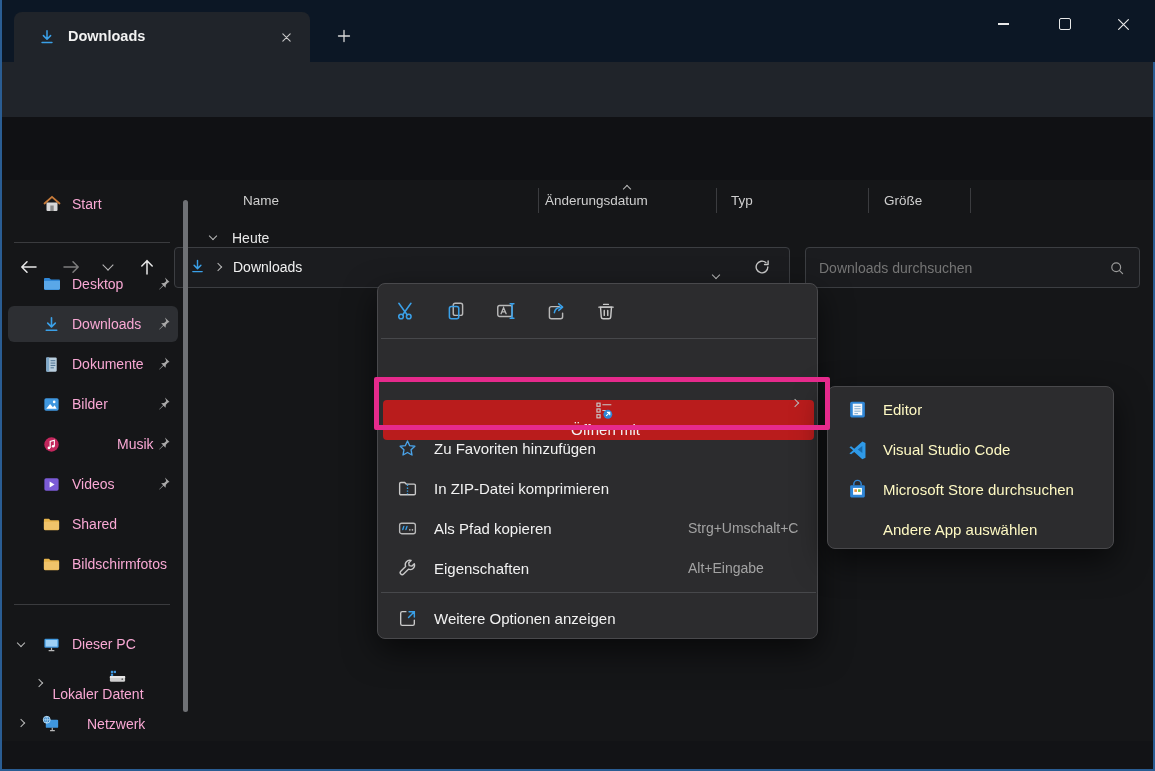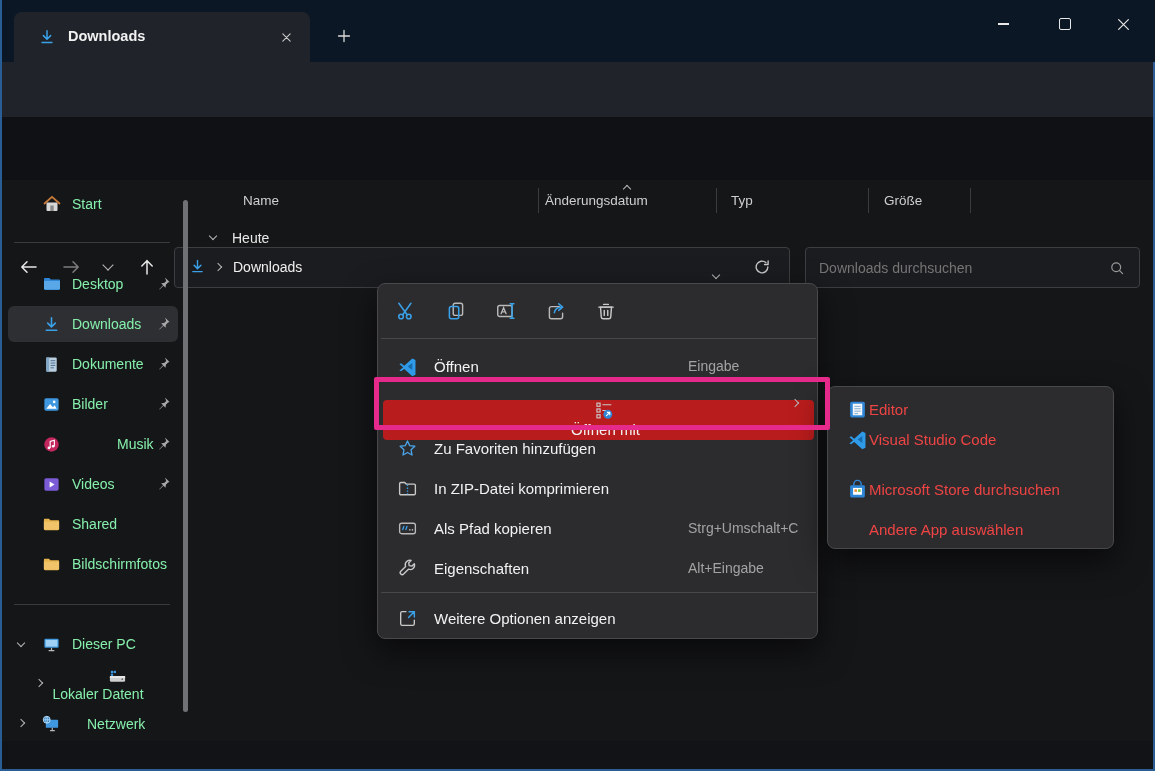--- a/index.html
+++ b/index.html
@@ -23,38 +23,38 @@
   .navbtn{position:absolute;top:132px;width:36px;height:36px;display:flex;align-items:center;justify-content:center;border-radius:4px;}
   .barbox{position:absolute;top:130px;height:41px;background:#1b1c1f;border:1px solid #3c3e42;border-radius:4px;box-sizing:border-box;}
   
   .chev{display:inline-block;width:7px;height:7px;border-right:1.4px solid #b9b9b9;border-bottom:1.4px solid #b9b9b9;transform:rotate(45deg);}
   .chev.r{transform:rotate(-45deg);}
   .chev.u{transform:rotate(-135deg);}
   .chev.sm{width:5px;height:5px;}
   
   .sitem{position:absolute;left:8px;width:170px;height:36px;border-radius:6px;display:flex;align-items:center;}
   .sitem .ic{width:20px;height:20px;margin-left:34px;flex:none;display:flex;align-items:center;}
-  .sitem .lb{margin-left:10px;font-size:14px;color:#86efac;overflow:hidden;white-space:nowrap;}
+  .sitem .lb{margin-left:10px;font-size:14px;color:#f9a8d4;overflow:hidden;white-space:nowrap;}
   .pin{position:absolute;left:148px;top:10px;}
   .sdiv{position:absolute;left:14px;width:156px;height:1px;background:#3a3b3e;}
   
   .colhead{position:absolute;top:193px;font-size:13.5px;color:#cfcfcf;white-space:nowrap;}
   .colsep{position:absolute;top:188px;width:1px;height:25px;background:#3b3c3f;}
   
   .menu{position:absolute;left:377px;top:283px;width:441px;height:356px;background:#2c2c2e;border:1px solid #49494c;border-radius:8px;box-shadow:0 12px 32px rgba(0,0,0,.6);z-index:50;box-sizing:border-box;}
   .qa{position:absolute;top:7px;width:40px;height:40px;border-radius:4px;display:flex;align-items:center;justify-content:center;}
   .mrow{position:absolute;left:5px;width:431px;height:40px;border-radius:4px;display:flex;align-items:center;}
   .mrow .ic{width:26px;margin-left:11px;flex:none;display:flex;align-items:center;justify-content:center;}
   .mrow .lb{margin-left:14px;font-size:15px;color:#f2f2f2;white-space:nowrap;}
   .mrow .sc{position:absolute;left:305px;font-size:14px;color:#a3a3a3;white-space:nowrap;}
   .msep{position:absolute;left:3px;width:435px;height:1px;background:#47484b;}
   .submenu{position:absolute;left:827px;top:386px;width:287px;height:163px;background:#2c2c2e;border:1px solid #49494c;border-radius:8px;box-shadow:0 12px 32px rgba(0,0,0,.6);z-index:60;box-sizing:border-box;}
   .smrow{position:absolute;left:5px;width:277px;height:40px;border-radius:4px;display:flex;align-items:center;}
   .smrow .ic{width:24px;margin-left:12px;flex:none;display:flex;align-items:center;justify-content:center;}
-  .smrow .lb{font-size:15px;color:#ef4444;white-space:nowrap;}
+  .smrow .lb{margin-left:14px;font-size:15px;color:#fef9c3;white-space:nowrap;}
   .annotation{position:absolute;left:374px;top:377px;width:456px;height:53px;border:5px solid #e62a8c;border-radius:2px;z-index:70;box-sizing:border-box;}
   
   .statusbar{position:absolute;left:0;top:741px;width:1155px;height:30px;background:#121316;}
   input{outline:none;}
 </style>
 </head>
 <body>
 
 <div class="win">
 
@@ -415,30 +415,20 @@
         </svg>
     </div>
     <div class="qa" style="left:208px;">
       <svg width="22" height="22" viewBox="0 0 20 20">
           <path d="M5 6.5h10l-.7 9a1.8 1.8 0 0 1-1.8 1.6H7.5A1.8 1.8 0 0 1 5.7 15.5Z" stroke="#c9c9c9" stroke-width="1.3" fill="none"></path>
           <path d="M3.5 6.5h13M7.8 4h4.4M8.4 9.5v4.5M11.6 9.5v4.5" stroke="#c9c9c9" stroke-width="1.3" stroke-linecap="round"></path>
         </svg>
     </div>
     <div class="msep" style="top:54px;"></div>
 
-    <div class="mrow" style="top:62px;">
-      <span class="ic">
-          <svg width="21" height="21" viewBox="0 0 20 20">
-            <path d="M14.6 2.4 6.9 9.3 3.9 7 2.3 7.9l3.5 2.9-3.5 2.9 1.6.9 3-2.3 7.7 6.9 3-1.4V3.8Z" fill="#2f9ae8"></path>
-            <path d="M14.6 6.7v6.6L10.2 10Z" fill="#1769aa"></path>
-          </svg>
-        </span>
-      <span class="lb">Öffnen</span>
-      <span class="sc">Eingabe</span>
-    </div>
 
     <div class="mrow" style="top:116px;background:#b91c1c;flex-direction:column;">
       <span class="ic">
           <svg width="21" height="21" viewBox="0 0 20 20">
             <rect x="2.8" y="3" width="3" height="3" stroke="#c9c9c9" stroke-width="1.1" fill="none"></rect>
             <rect x="2.8" y="8.5" width="3" height="3" stroke="#c9c9c9" stroke-width="1.1" fill="none"></rect>
             <rect x="2.8" y="14" width="3" height="3" stroke="#c9c9c9" stroke-width="1.1" fill="none"></rect>
             <path d="M8 4.5h8.5M8 10h3.5" stroke="#c9c9c9" stroke-width="1.1"></path>
             <circle cx="13.2" cy="13.6" r="4.2" fill="#2f86d6"></circle>
             <path d="M11.6 15.2l3.2-3.2M12.3 11.8h2.7v2.7" stroke="#fff" stroke-width="1.1" fill="none"></path>
@@ -507,21 +497,21 @@
     <div class="smrow" style="top:2px;">
       <span class="ic">
           <svg width="21" height="21" viewBox="0 0 20 20">
             <rect x="3" y="2.5" width="14" height="15" rx="1.5" fill="#2f86d6"></rect>
             <rect x="5.5" y="4.5" width="9" height="11" fill="#f2f6fa"></rect>
             <path d="M7 7h6M7 9.3h6M7 11.6h6M7 13.9h3.5" stroke="#7aa7cc" stroke-width="0.9"></path>
           </svg>
         </span>
       <span class="lb">Editor</span>
     </div>
-    <div class="smrow" style="top:32px;">
+    <div class="smrow" style="top:42px;">
       <span class="ic">
           <svg width="21" height="21" viewBox="0 0 20 20">
             <path d="M14.6 2.4 6.9 9.3 3.9 7 2.3 7.9l3.5 2.9-3.5 2.9 1.6.9 3-2.3 7.7 6.9 3-1.4V3.8Z" fill="#2f9ae8"></path>
             <path d="M14.6 6.7v6.6L10.2 10Z" fill="#1769aa"></path>
           </svg>
         </span>
       <span class="lb">Visual Studio Code</span>
     </div>
     <div class="smrow" style="top:82px;">
       <span class="ic">

